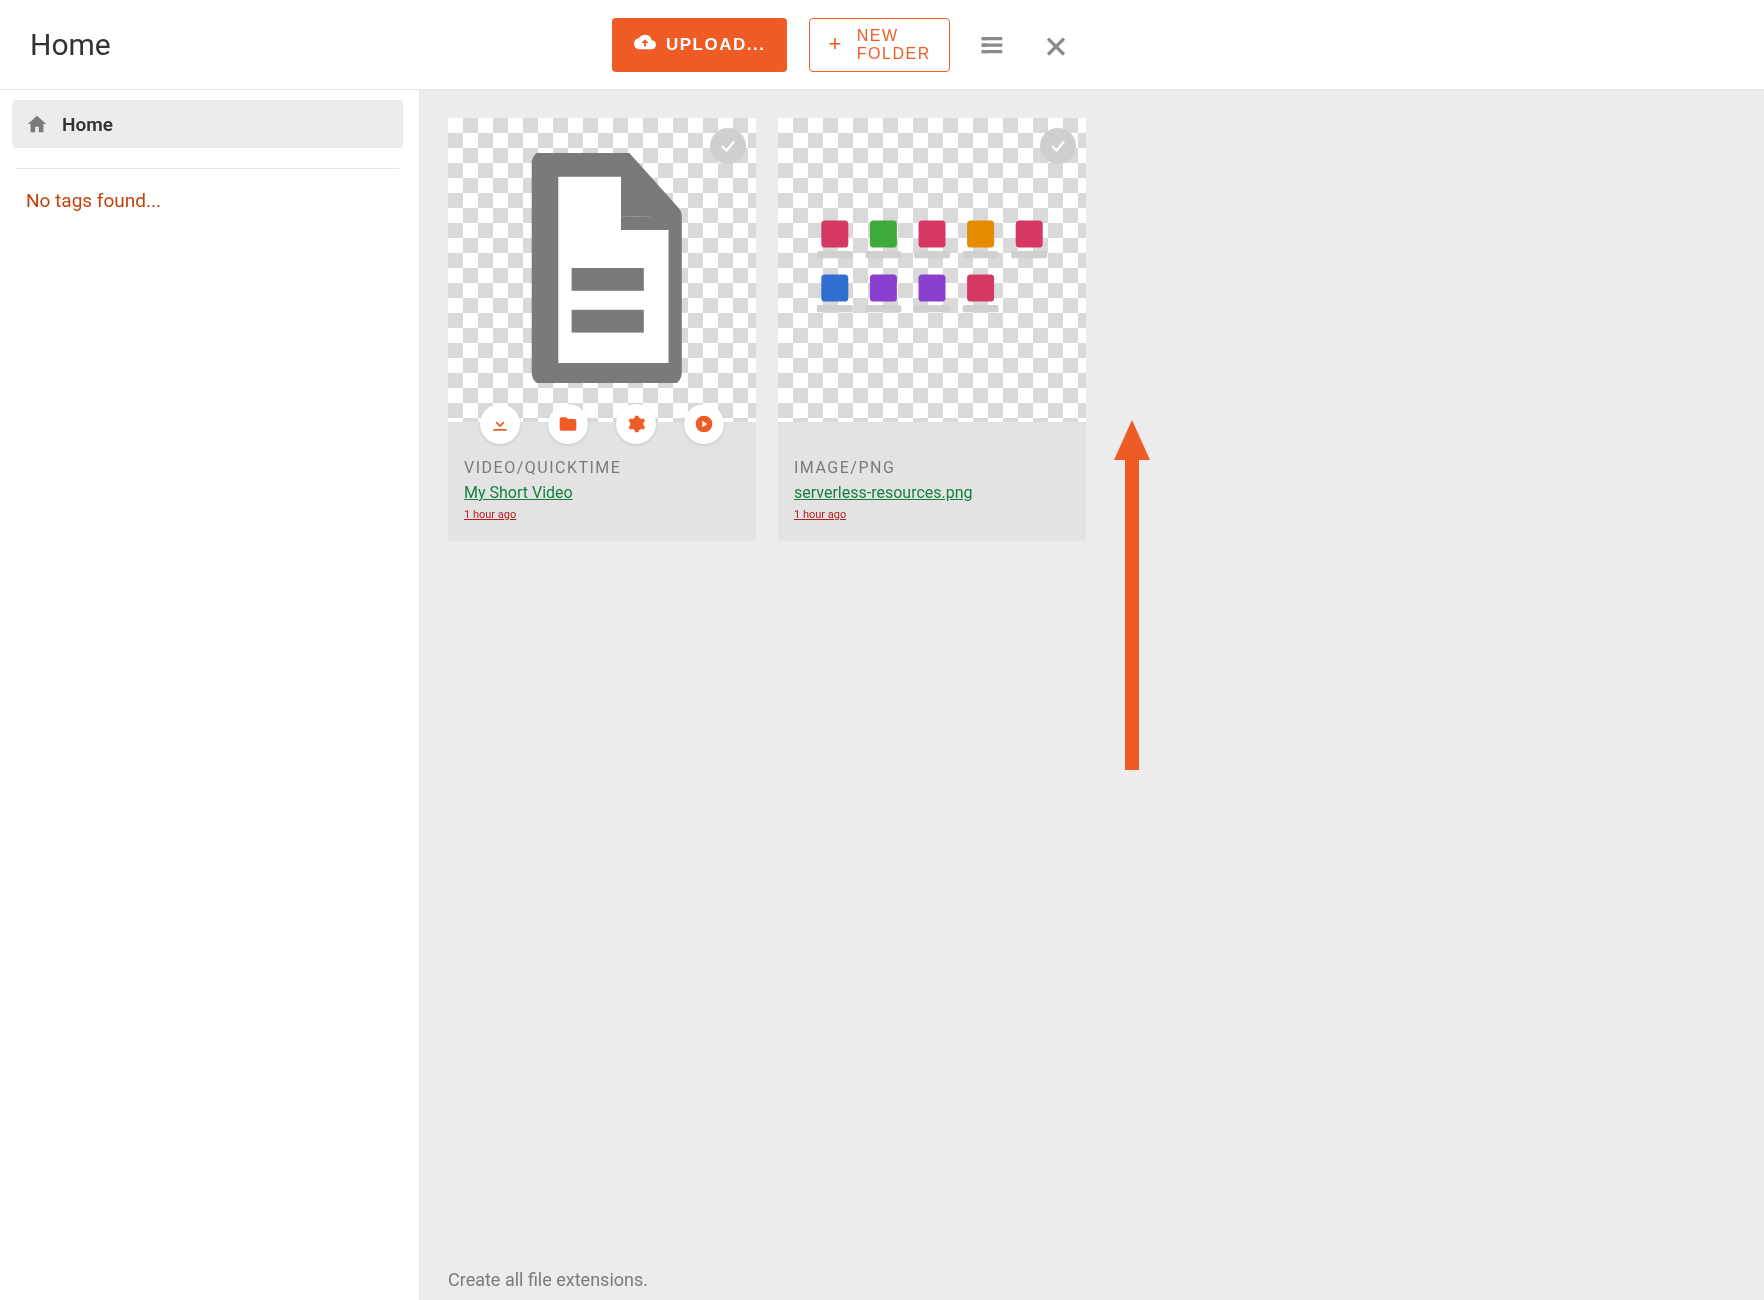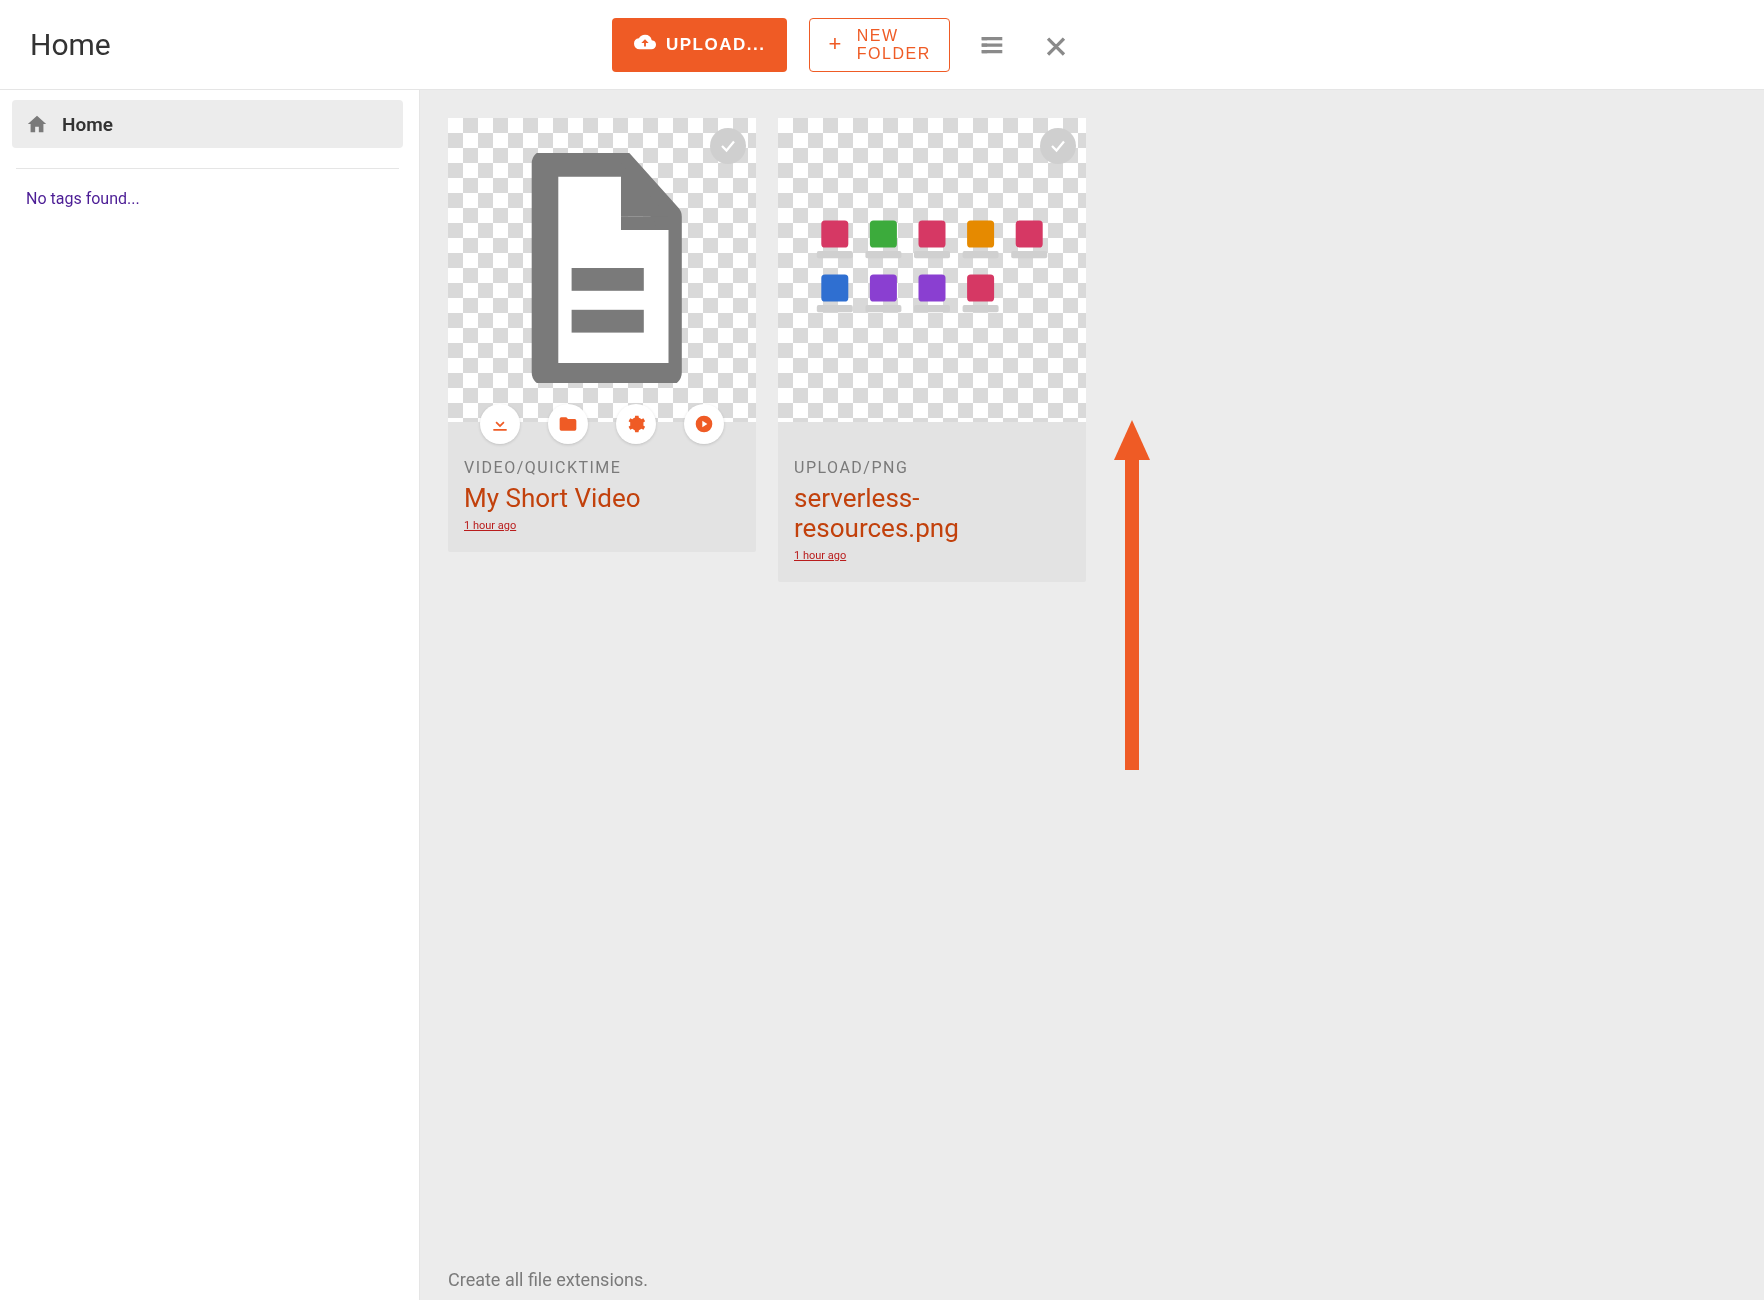--- a/index.html
+++ b/index.html
@@ -121,22 +121,22 @@
 .side-item .side-icon svg { width: 22px; height: 22px; fill: #7a7a7a; }
 .side-item.plus .side-icon svg { fill: none; stroke: #333; stroke-width: 2; }
 .side-item.plus { font-weight: 600; }
 
 .side-sep {
   height: 1px;
   background: #e5e5e5;
   margin: 20px 4px;
 }
 .side-note {
-  font-size: 16px;
-  color: #4c1d95;
+  font-size: 19px;
+  color: #c2410c;
   padding: 0 14px;
 }
 
 .main {
   flex: 1;
   background: #ececec;
   position: relative;
   display: flex;
   flex-direction: column;
 }
@@ -226,23 +226,24 @@
 .card-meta {
   padding: 36px 16px 20px 16px;
 }
 .card-type {
   font-size: 16px;
   letter-spacing: 1.5px;
   color: #7a7a7a;
   margin-bottom: 6px;
 }
 .card-title {
-  font-size: 26px;
-  color: #c2410c;
+  font-size: 16px;
+  color: #15803d;
   margin-bottom: 6px;
+  text-decoration: underline;
 }
 .card-time {
   font-size: 11px;
   color: #b91c1c;
   text-decoration: underline;
 }
 
 
 .annotation-arrow {
   position: absolute;
@@ -406,21 +407,21 @@
                 <div class="aws-box" style="background: rgb(138, 63, 209);"></div>
                 <div class="aws-label"></div>
               </div>
               <div class="aws-cell">
                 <div class="aws-box" style="background: rgb(214, 56, 100);"></div>
                 <div class="aws-label"></div>
               </div>
             </div>
         </div>
         <div class="card-meta">
-          <div class="card-type">UPLOAD/PNG</div>
+          <div class="card-type">IMAGE/PNG</div>
           <div class="card-title">serverless-resources.png</div>
           <div class="card-time">1 hour ago</div>
         </div>
       </div>
 
     </div>
 
     <div class="annotation-arrow">
       <svg viewBox="0 0 40 350">
         <line x1="20" y1="350" x2="20" y2="30" stroke="#ef5b25" stroke-width="14" stroke-linecap="round"></line>

